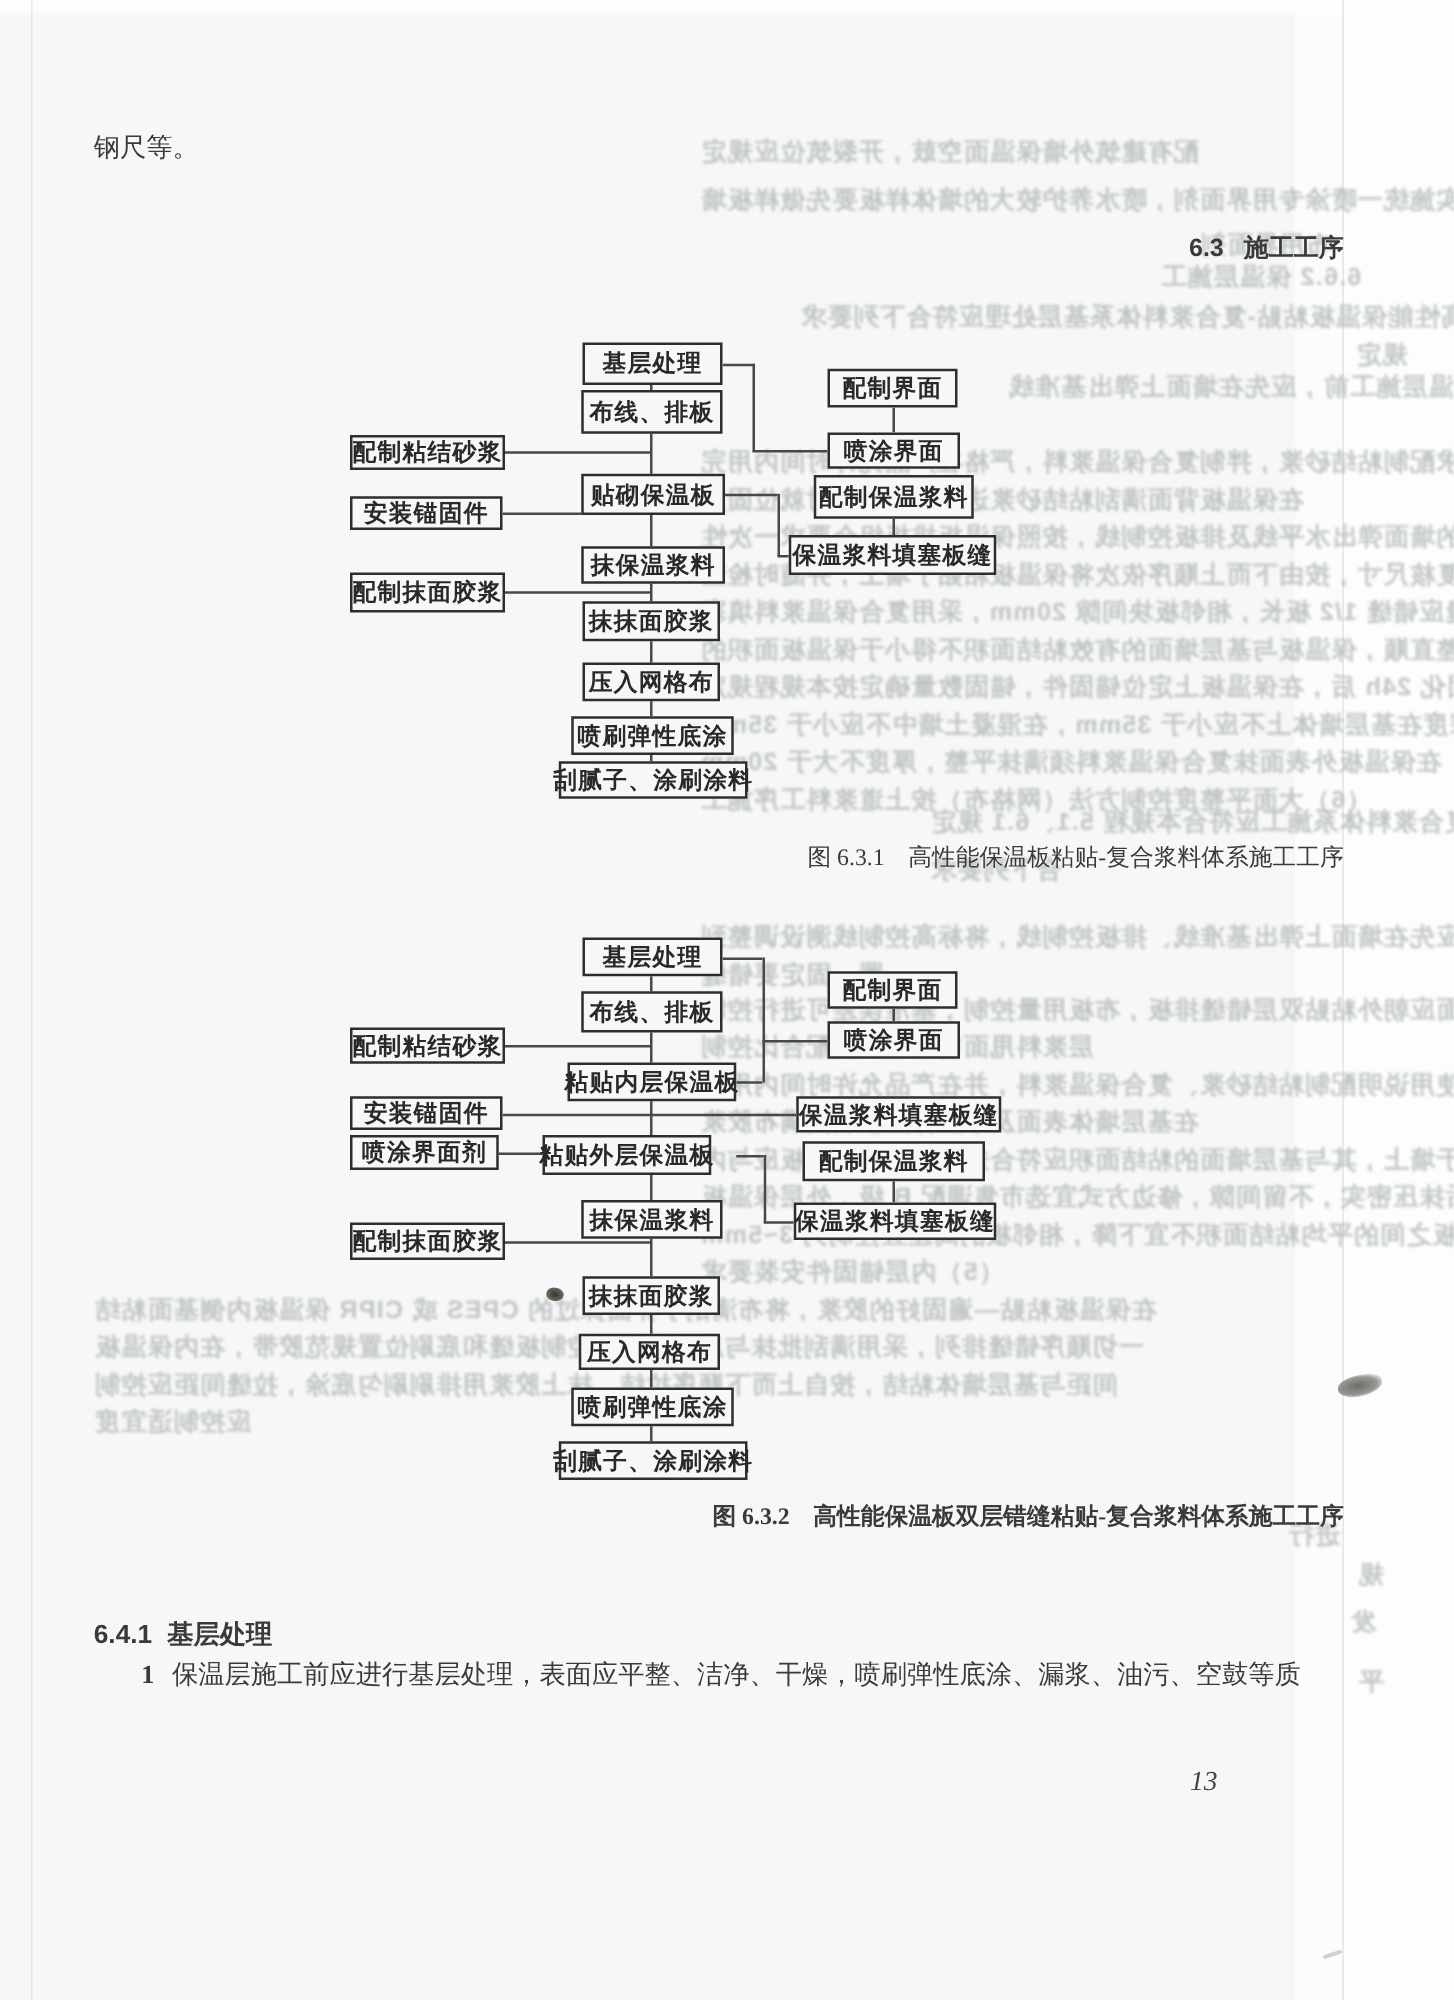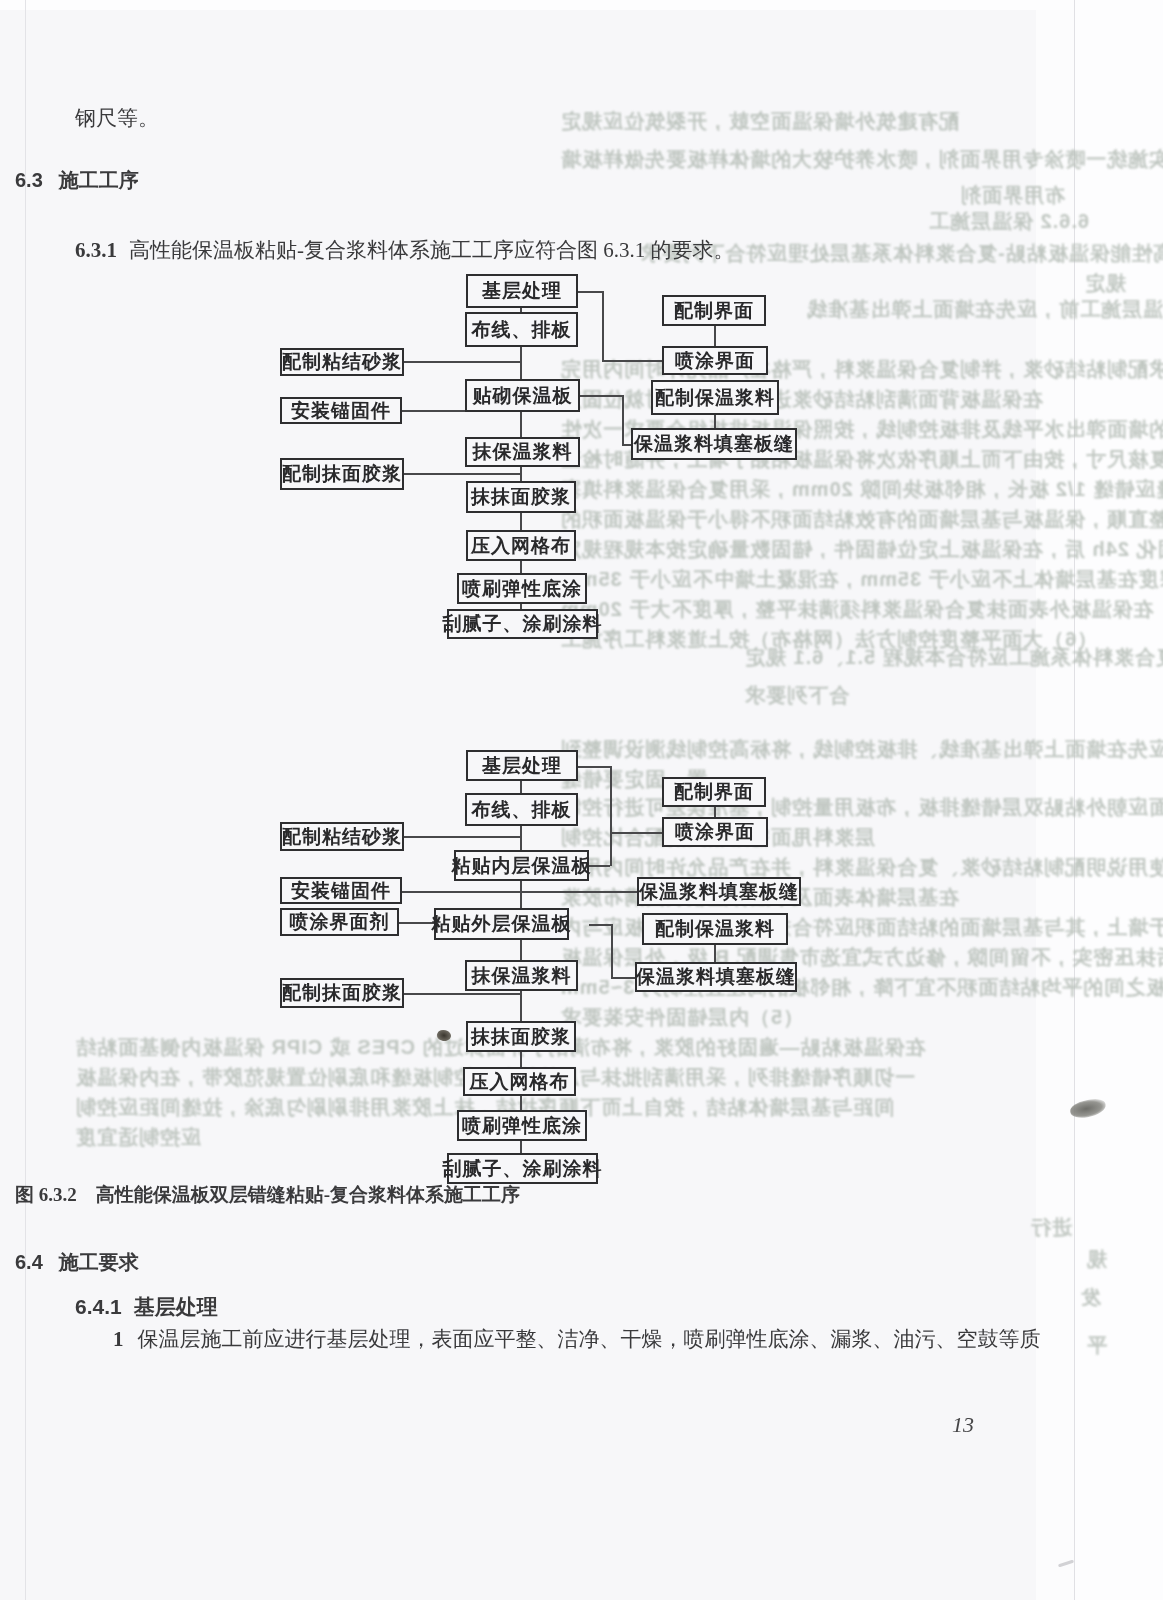--- a/index.html
+++ b/index.html
@@ -13,21 +13,21 @@
   .edge-left{position:absolute;left:25px;top:0;width:1px;height:1600px;background:#e3e3e7;}
   .edge-right-strip{position:absolute;left:1074px;top:0;width:89px;height:1600px;background:#fdfdfe;border-left:1px solid #e0e0e4;}
   .top-strip{position:absolute;left:0;top:0;width:1163px;height:10px;background:#fdfdfe;}
 
   .txt{position:absolute;white-space:nowrap;z-index:3;}
   .fs21{font-size:21px;}
   .fs20{font-size:20px;}
   .fs19{font-size:19px;}
   .bold{font-weight:bold;}
   .hei{font-family:"Liberation Sans","DejaVu Sans",sans-serif;}
-  .center{left:15px;width:1060px;text-align:left;}
+  .center{left:15px;width:1060px;text-align:right;margin-top:18px;}
   .numgap{margin-right:16px;}
   .smallgap{margin-right:12px;}
 
   .fbox{
     position:absolute;z-index:2;box-sizing:border-box;
     border:2px solid #2e2e30;background:#f7f7f9;
     display:flex;align-items:center;justify-content:center;
     font-family:"Liberation Sans","DejaVu Sans",sans-serif;
     font-weight:bold;font-size:19px;color:#29292b;letter-spacing:1px;
     white-space:nowrap;
@@ -66,31 +66,26 @@
   <div class="edge-left"></div>
   <div class="edge-right-strip"></div>
 
   <div class="txt fs21" style="left:75px;top:104px;"><span>钢尺等。</span></div>
 
   <div class="txt fs20 bold hei center" style="top:167px;">
     <span class="numgap">6.3</span><span>施工工序</span>
   </div>
 
 
-  <div class="txt fs21" style="left:75px;top:236px;">
-    <span class="bold smallgap">6.3.1</span><span>高性能保温板粘贴-复合浆料体系施工工序应符合图 6.3.1 的要求。</span>
-  </div>
 
+  <div class="txt fs19 center" style="top:655px;">图 6.3.1　高性能保温板粘贴-复合浆料体系施工工序</div>
 
 
   <div class="txt fs19 center" style="top:1182px;font-weight:bold;">图 6.3.2　高性能保温板双层错缝粘贴-复合浆料体系施工工序</div>
 
-  <div class="txt fs20 bold hei center" style="top:1249px;">
-    <span class="numgap">6.4</span><span>施工要求</span>
-  </div>
 
   <div class="txt fs21 bold hei" style="left:75px;top:1293px;">
     <span class="smallgap">6.4.1</span><span>基层处理</span>
   </div>
 
   <div class="txt fs21 para-just" style="left:75px;top:1325px;">
     <span class="bold" style="margin-left:38px;margin-right:14px;">1</span><span>保温层施工前应进行基层处理，表面应平整、洁净、干燥，喷刷弹性底涂、漏浆、油污、空鼓等质</span>
   </div>
 
   <div class="txt pagenum" style="left:952px;top:1412px;">13</div>

